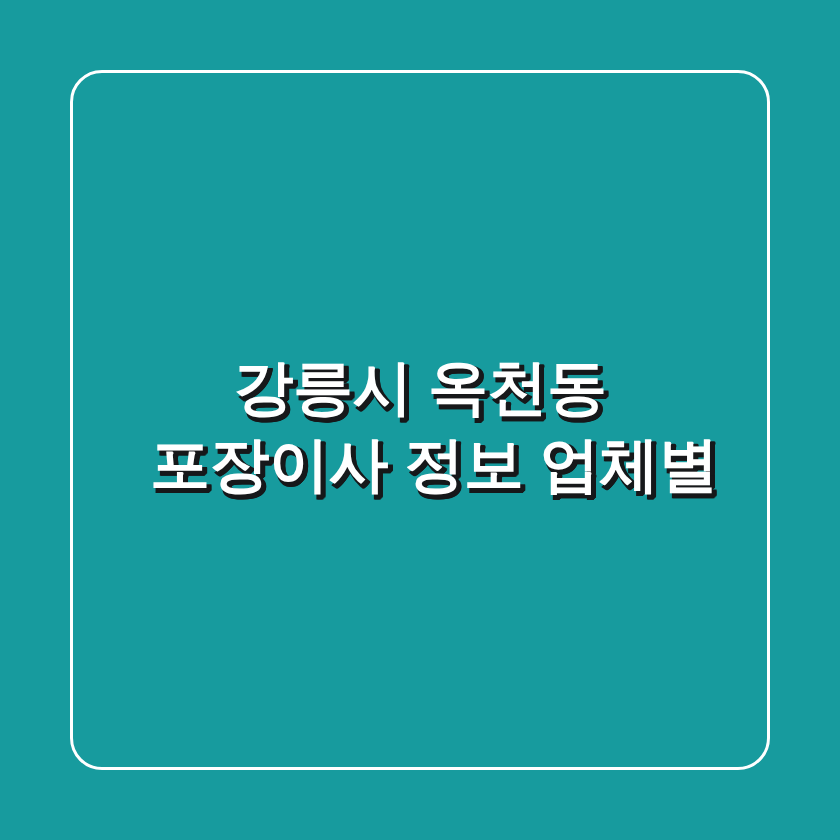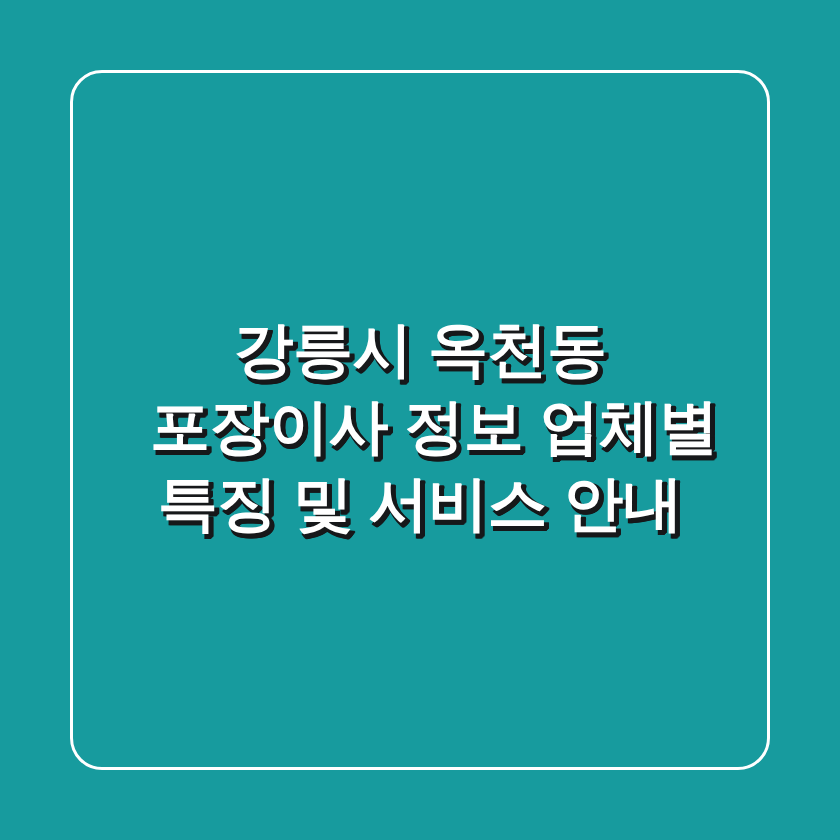--- a/index.html
+++ b/index.html
@@ -77,16 +77,15 @@
 </head>
 <body>
 
 <div class="card" style="background: rgb(23, 155, 158);">
 
   <div class="frame" style="border-color: rgb(255, 255, 255); border-width: 3.5px; border-radius: 32px; left: 70px; top: 70px; width: 700px; height: 700px;"></div>
 
   <div class="title-block">
     <span class="title-line" style="color: rgb(255, 255, 255); text-shadow: rgb(22, 24, 26) 4px 4px 0px, rgb(22, 24, 26) 3px 5px 0px, rgb(22, 24, 26) 5px 3px 0px, rgb(22, 24, 26) 2px 5px 0px, rgb(22, 24, 26) 5px 2px 0px; margin-top: 24px;">강릉시 옥천동</span>
     <span class="title-line" style="color: rgb(255, 255, 255); text-shadow: rgb(22, 24, 26) 4px 4px 0px, rgb(22, 24, 26) 3px 5px 0px, rgb(22, 24, 26) 5px 3px 0px, rgb(22, 24, 26) 2px 5px 0px, rgb(22, 24, 26) 5px 2px 0px; margin-left: 28px;">포장이사 정보 업체별</span>
-    <span class="title-line" style="color: rgb(255, 255, 255); text-shadow: rgb(22, 24, 26) 4px 4px 0px, rgb(22, 24, 26) 3px 5px 0px, rgb(22, 24, 26) 5px 3px 0px, rgb(22, 24, 26) 2px 5px 0px, rgb(22, 24, 26) 5px 2px 0px;">특징 및 서비스 안내</span>
   </div>
 
 </div>
 
 </body></html>

